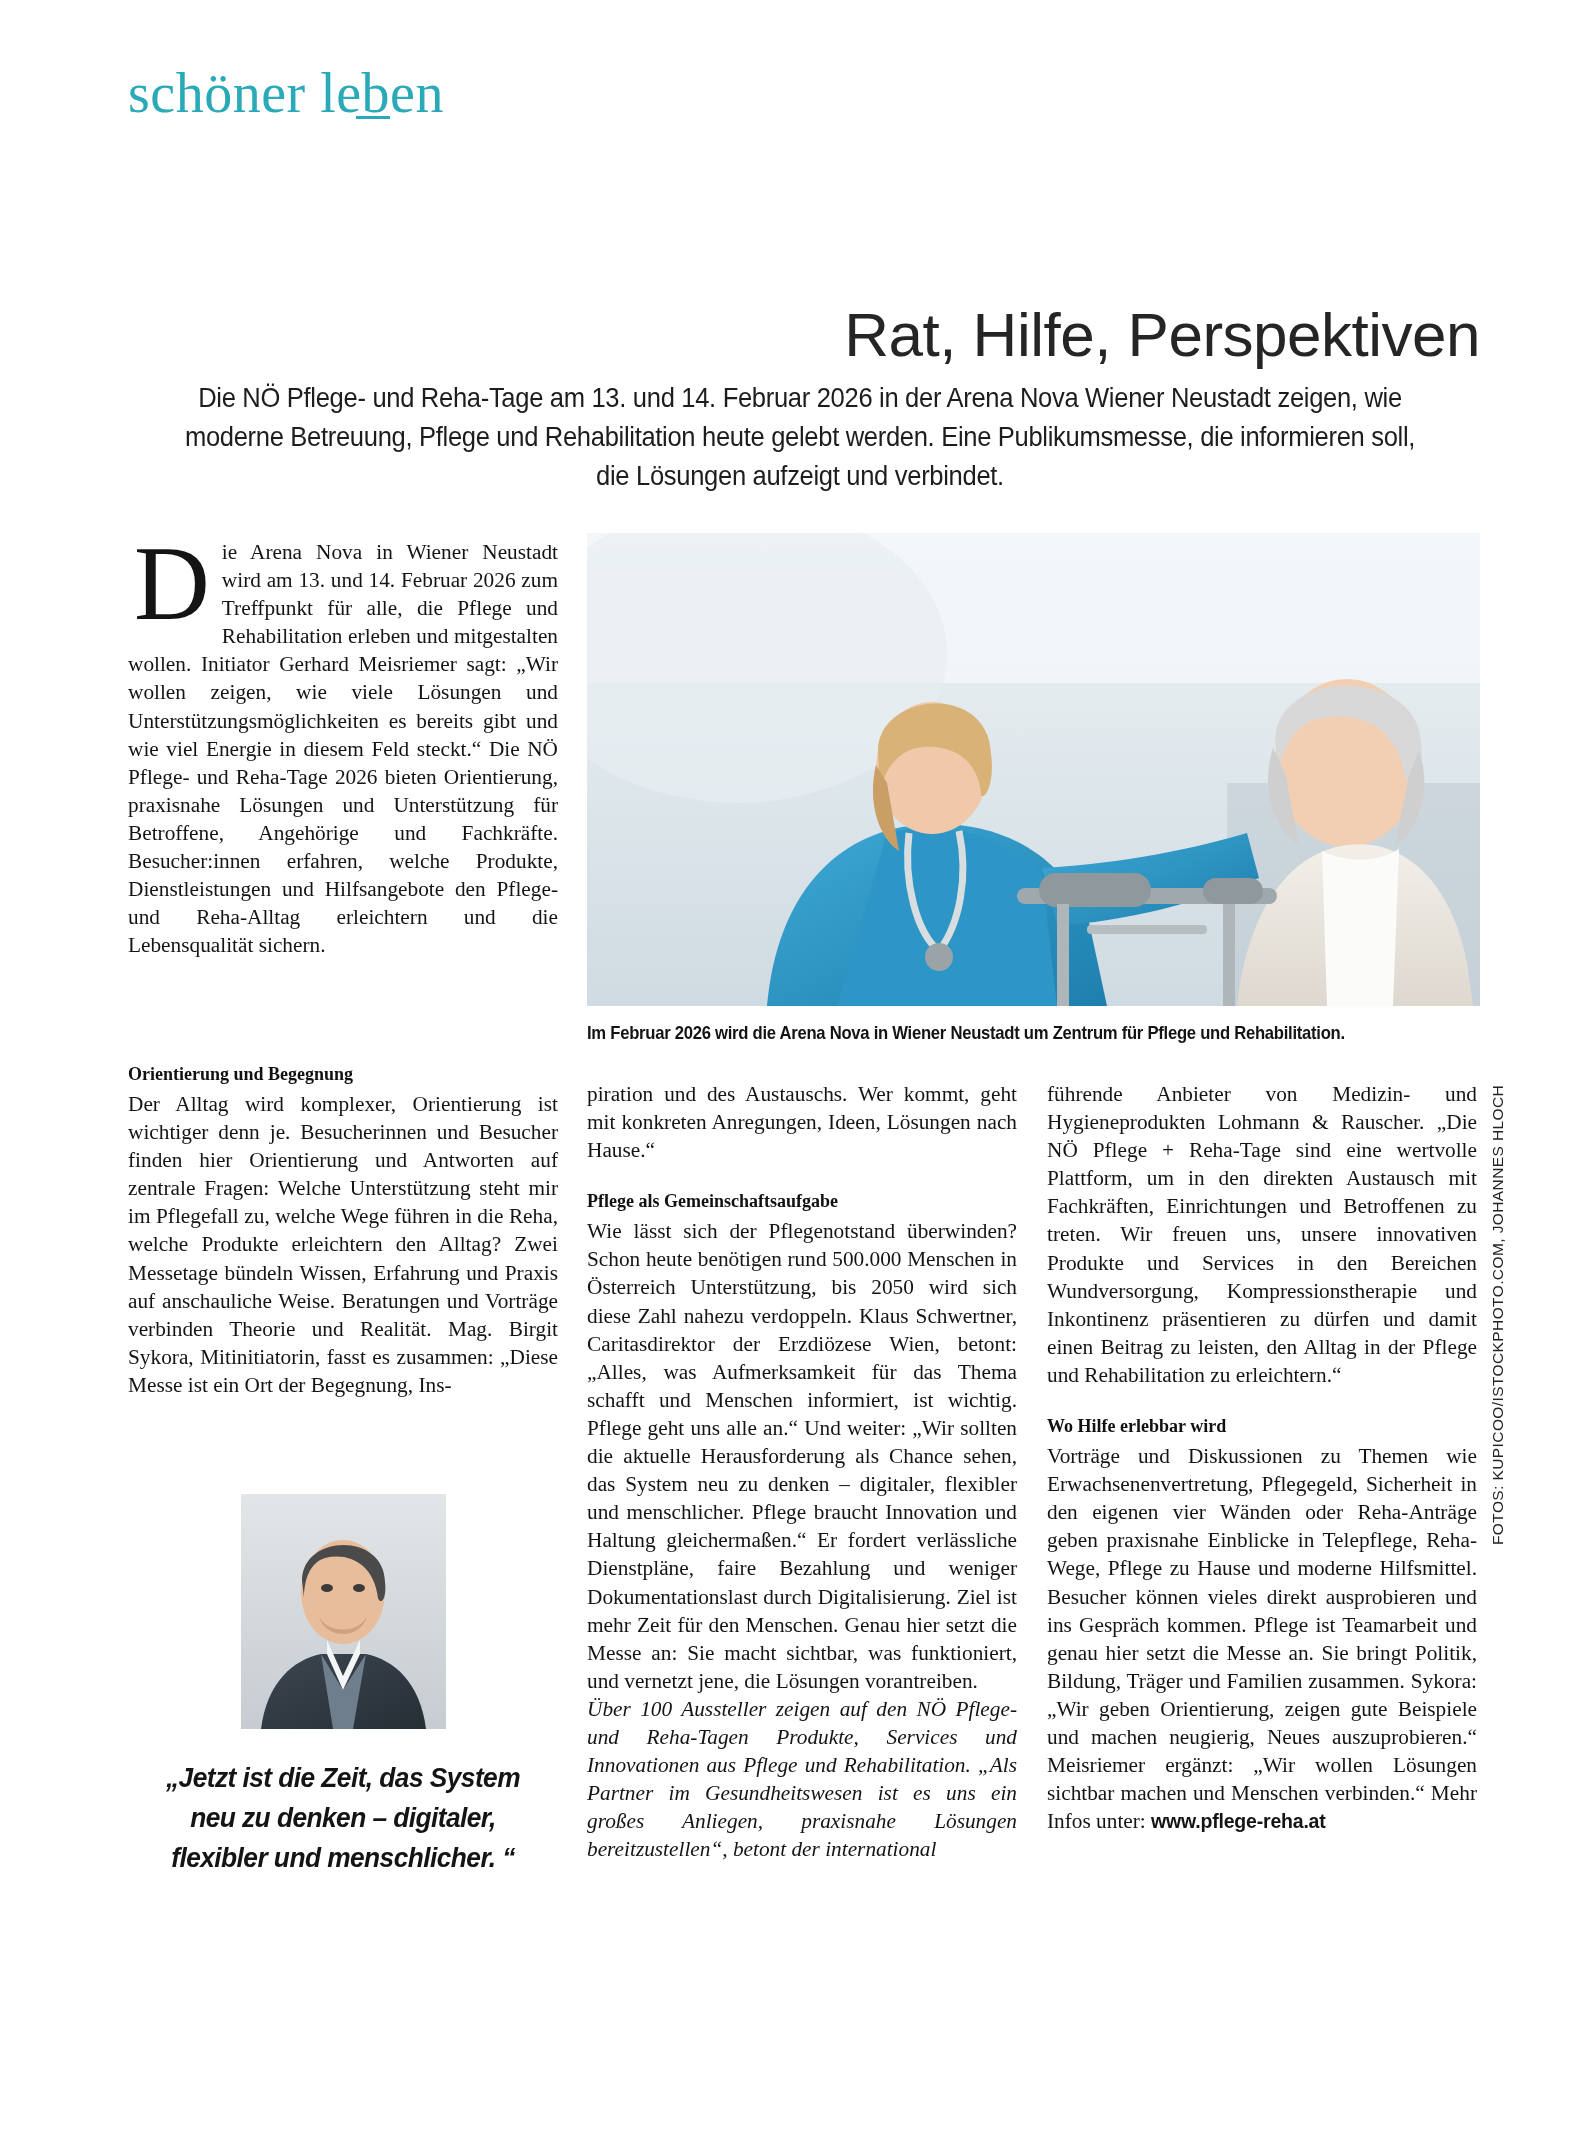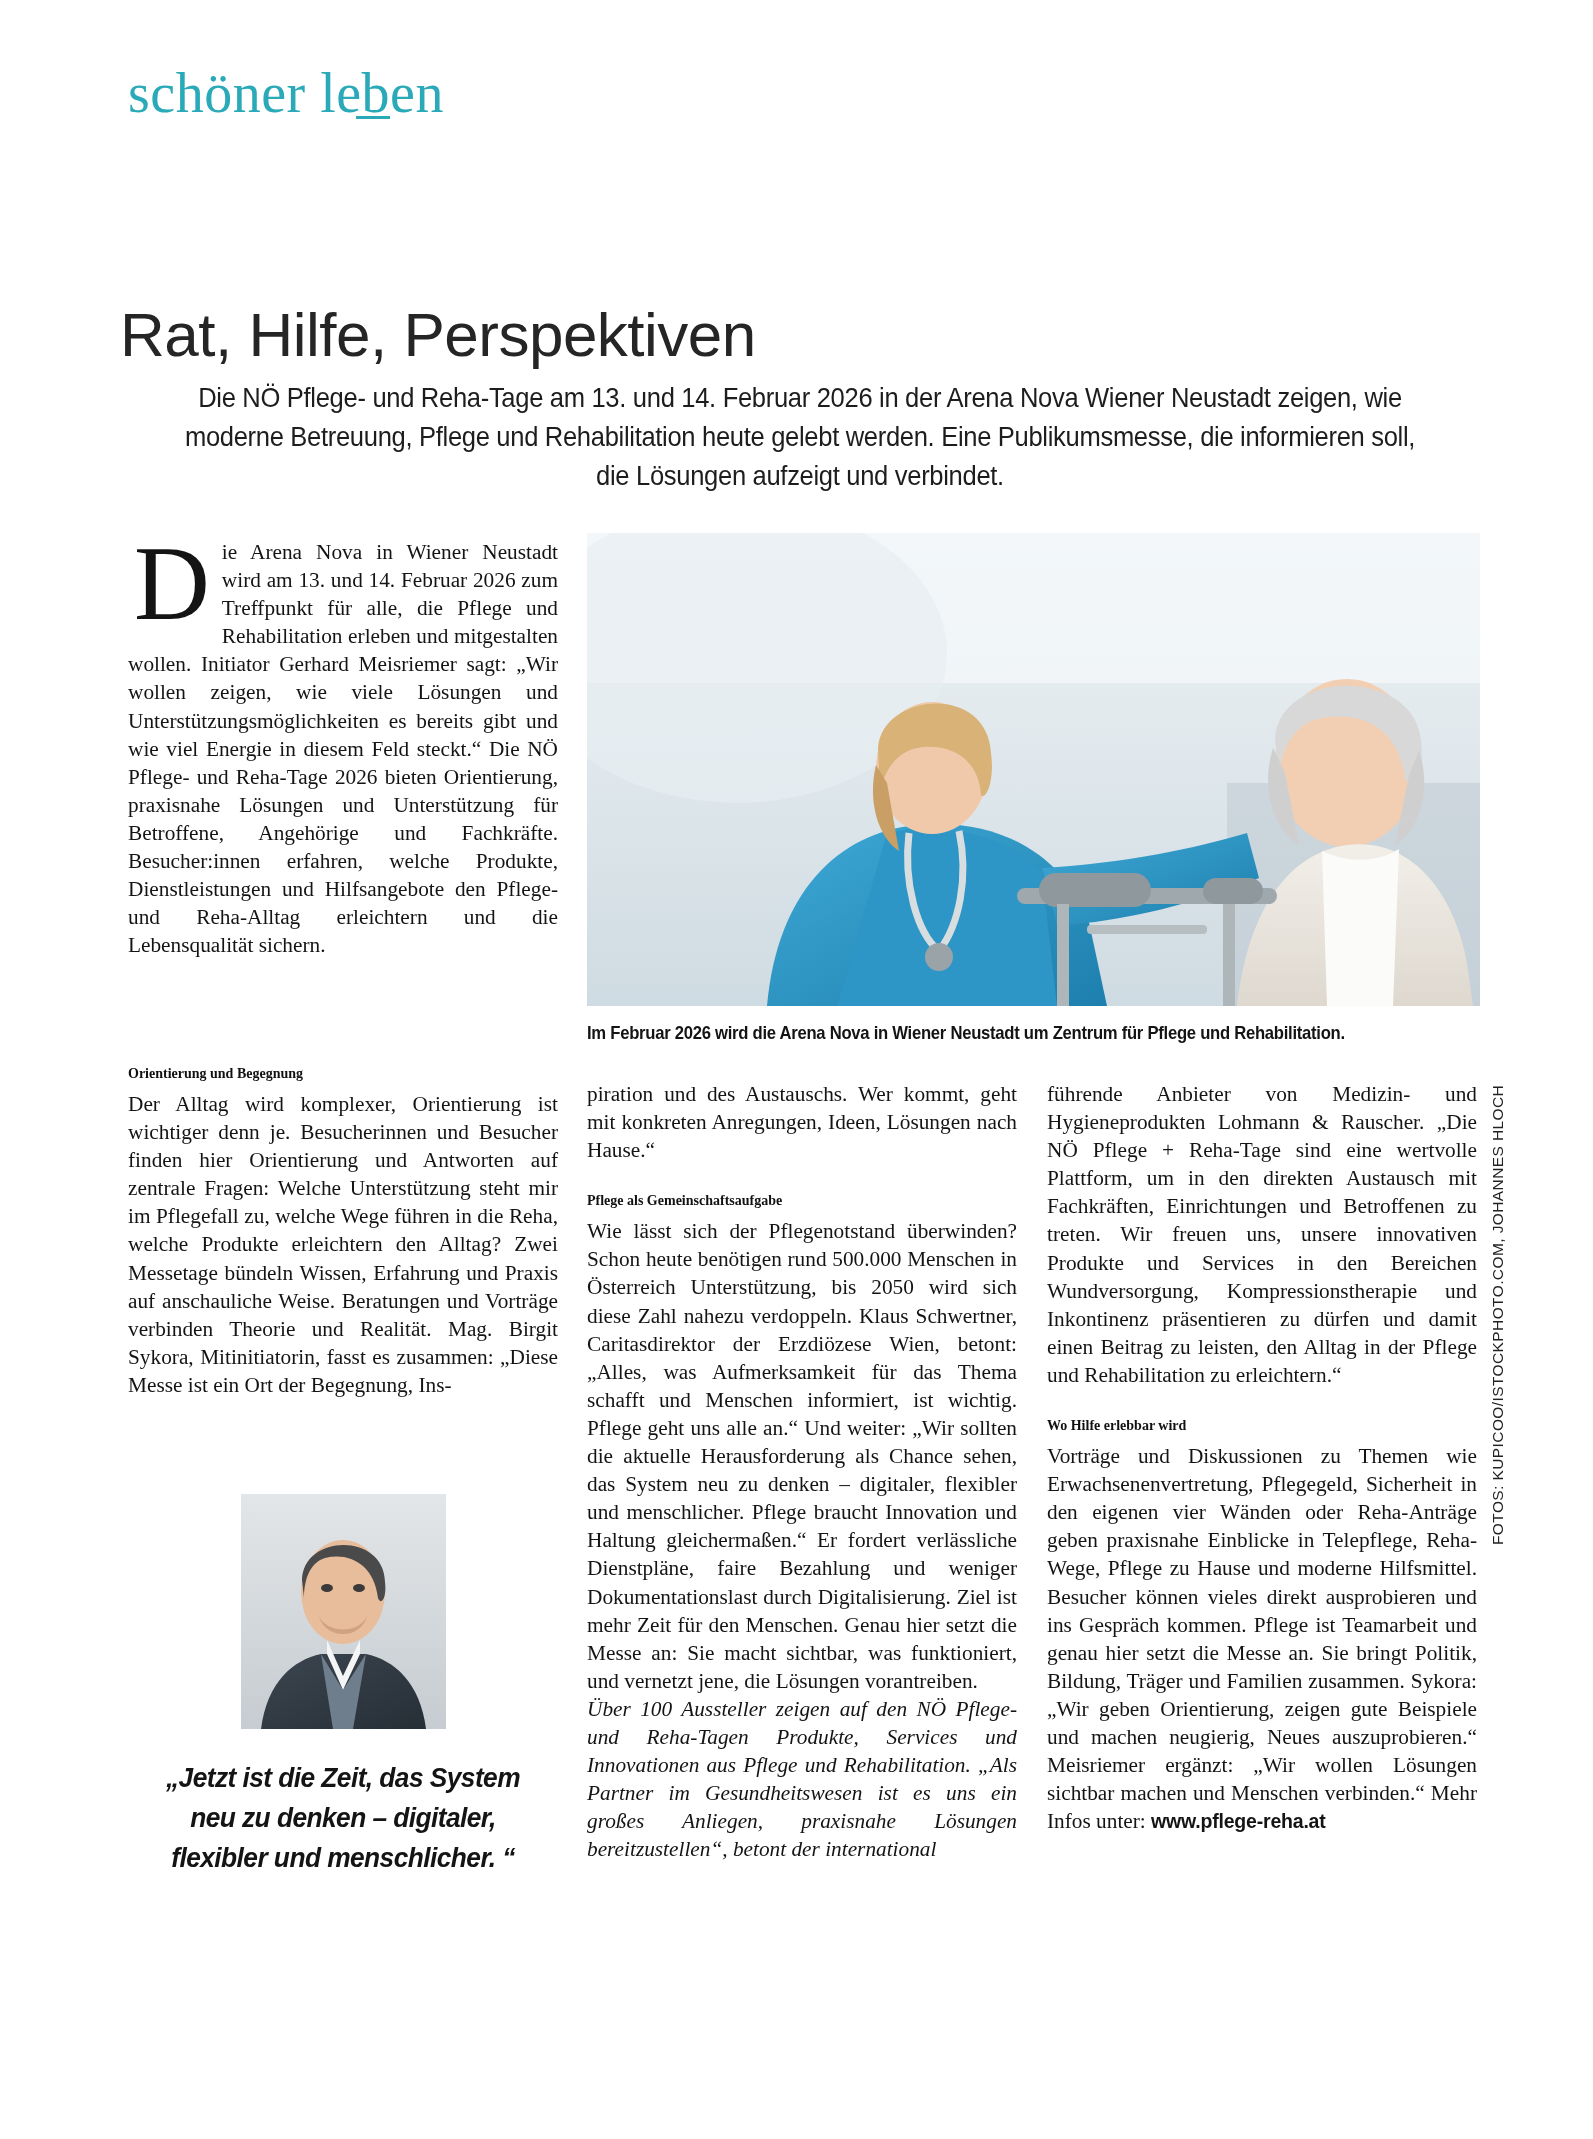--- a/index.html
+++ b/index.html
@@ -41,21 +41,21 @@
     height: 3px;
     background: #2aa9b8;
   }
 
   
   .headline {
     position: absolute;
     left: 120px;
     top: 258px;
     width: 1360px;
-    text-align: left;
+    text-align: right;
     font-family: "Liberation Sans", sans-serif;
     font-weight: 300;
     font-size: 62px;
     line-height: 70px;
     letter-spacing: -0.5px;
     color: #252525;
   }
 
   
   .lead {
@@ -116,21 +116,21 @@
   .col p + p { text-indent: 0; font-style: italic; }
 
   .col-1a { left: 128px; top: 538px;  width: 430px; }
   .col-1b { left: 128px; top: 1059px; width: 430px; }
   .col-2  { left: 587px; top: 1080px; width: 430px; }
   .col-3  { left: 1047px; top: 1080px; width: 430px; }
 
   .subhead {
     font-family: "Liberation Serif", serif;
     font-weight: 700;
-    font-size: 14px;
+    font-size: 18px;
     line-height: 30px;
     margin: 0 0 1px 0;
     text-align: left;
     color: #111;
   }
   .subhead.spaced { margin-top: 22px; }
 
   .dropcap {
     float: left;
     font-family: "Liberation Serif", serif;

